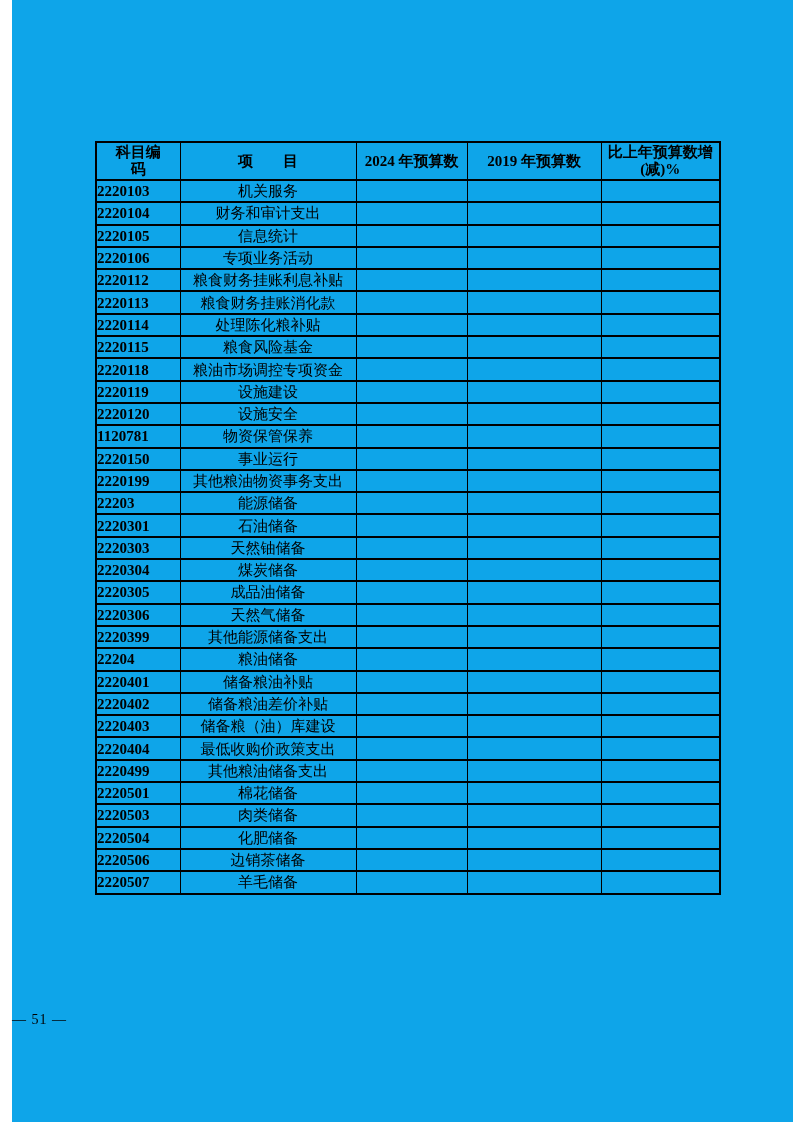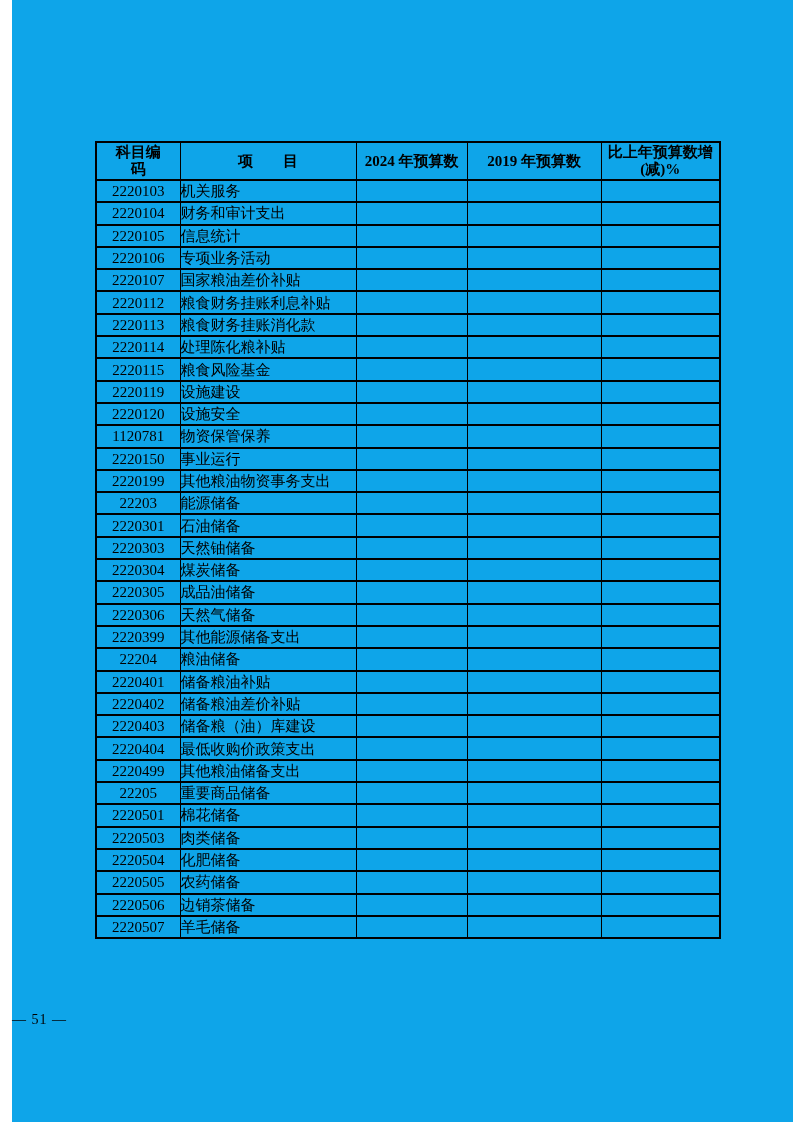--- a/index.html
+++ b/index.html
@@ -47,25 +47,26 @@
     text-align: center;
     vertical-align: middle;
   }
   table.budget tbody td {
     height: 20.3px;
     font-size: 15px;
     line-height: 20px;
     vertical-align: middle;
   }
   td.code {
+    text-align: left;
+    padding-left: 6px;
+    font-weight: bold;
+  }
+  td.item {
     text-align: center;
-    padding-left: 6px;
-  }
-  td.item {
-    text-align: left;
   }
   td.num {
     text-align: right;
     padding-right: 4px;
   }
   .page-footer {
     position: absolute;
     left: 0;
     top: 1012px;
     width: 793px;
@@ -119,27 +120,20 @@
           <td class="num"></td>
         </tr>
         <tr>
           <td class="code">2220106</td>
           <td class="item">专项业务活动</td>
           <td class="num"></td>
           <td class="num"></td>
           <td class="num"></td>
         </tr>
         <tr>
-          <td class="code">2220107</td>
-          <td class="item">国家粮油差价补贴</td>
-          <td class="num"></td>
-          <td class="num"></td>
-          <td class="num"></td>
-        </tr>
-        <tr>
           <td class="code">2220112</td>
           <td class="item">粮食财务挂账利息补贴</td>
           <td class="num"></td>
           <td class="num"></td>
           <td class="num"></td>
         </tr>
         <tr>
           <td class="code">2220113</td>
           <td class="item">粮食财务挂账消化款</td>
           <td class="num"></td>
@@ -154,20 +148,27 @@
           <td class="num"></td>
         </tr>
         <tr>
           <td class="code">2220115</td>
           <td class="item">粮食风险基金</td>
           <td class="num"></td>
           <td class="num"></td>
           <td class="num"></td>
         </tr>
         <tr>
+          <td class="code">2220118</td>
+          <td class="item">粮油市场调控专项资金</td>
+          <td class="num"></td>
+          <td class="num"></td>
+          <td class="num"></td>
+        </tr>
+        <tr>
           <td class="code">2220119</td>
           <td class="item">设施建设</td>
           <td class="num"></td>
           <td class="num"></td>
           <td class="num"></td>
         </tr>
         <tr>
           <td class="code">2220120</td>
           <td class="item">设施安全</td>
           <td class="num"></td>
@@ -280,27 +281,20 @@
           <td class="num"></td>
         </tr>
         <tr>
           <td class="code">2220499</td>
           <td class="item">其他粮油储备支出</td>
           <td class="num"></td>
           <td class="num"></td>
           <td class="num"></td>
         </tr>
         <tr>
-          <td class="code">22205</td>
-          <td class="item">重要商品储备</td>
-          <td class="num"></td>
-          <td class="num"></td>
-          <td class="num"></td>
-        </tr>
-        <tr>
           <td class="code">2220501</td>
           <td class="item">棉花储备</td>
           <td class="num"></td>
           <td class="num"></td>
           <td class="num"></td>
         </tr>
         <tr>
           <td class="code">2220503</td>
           <td class="item">肉类储备</td>
           <td class="num"></td>
@@ -308,27 +302,20 @@
           <td class="num"></td>
         </tr>
         <tr>
           <td class="code">2220504</td>
           <td class="item">化肥储备</td>
           <td class="num"></td>
           <td class="num"></td>
           <td class="num"></td>
         </tr>
         <tr>
-          <td class="code">2220505</td>
-          <td class="item">农药储备</td>
-          <td class="num"></td>
-          <td class="num"></td>
-          <td class="num"></td>
-        </tr>
-        <tr>
           <td class="code">2220506</td>
           <td class="item">边销茶储备</td>
           <td class="num"></td>
           <td class="num"></td>
           <td class="num"></td>
         </tr>
         <tr>
           <td class="code">2220507</td>
           <td class="item">羊毛储备</td>
           <td class="num"></td>

